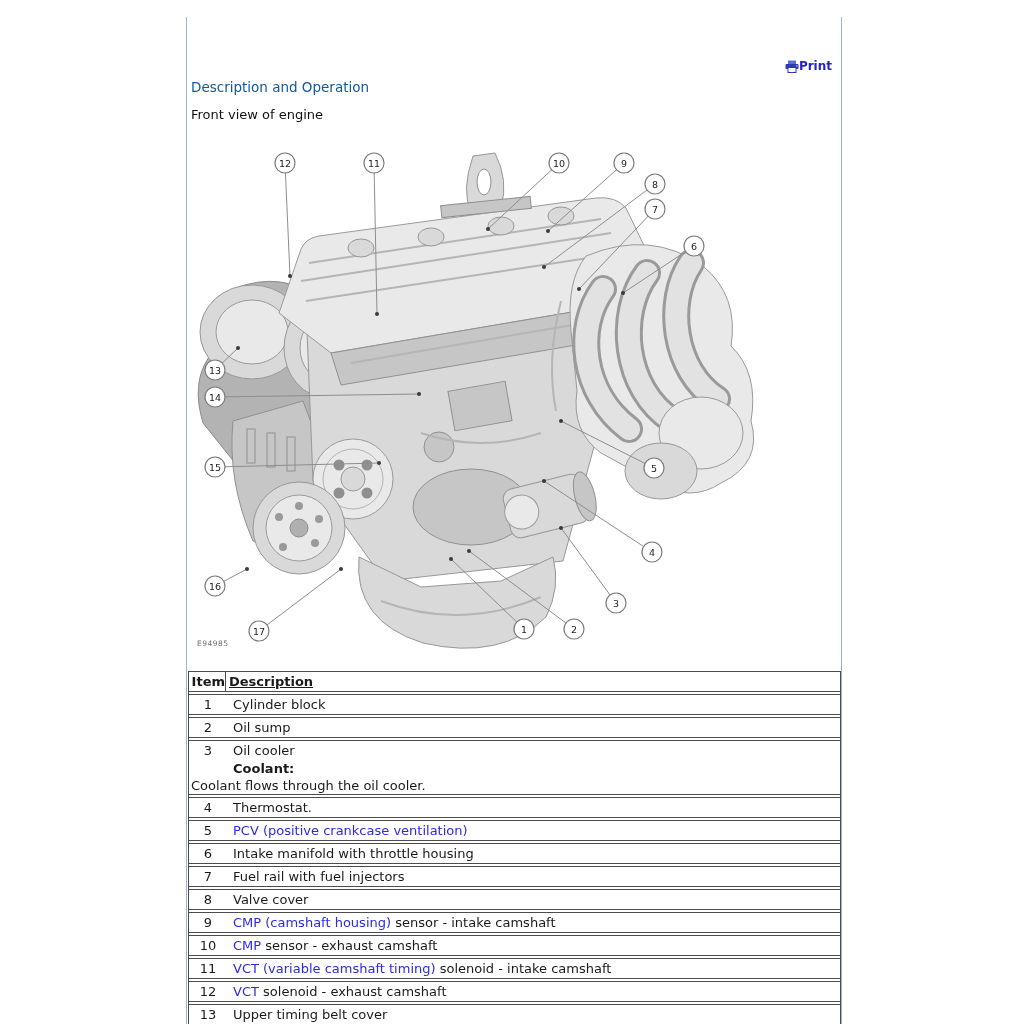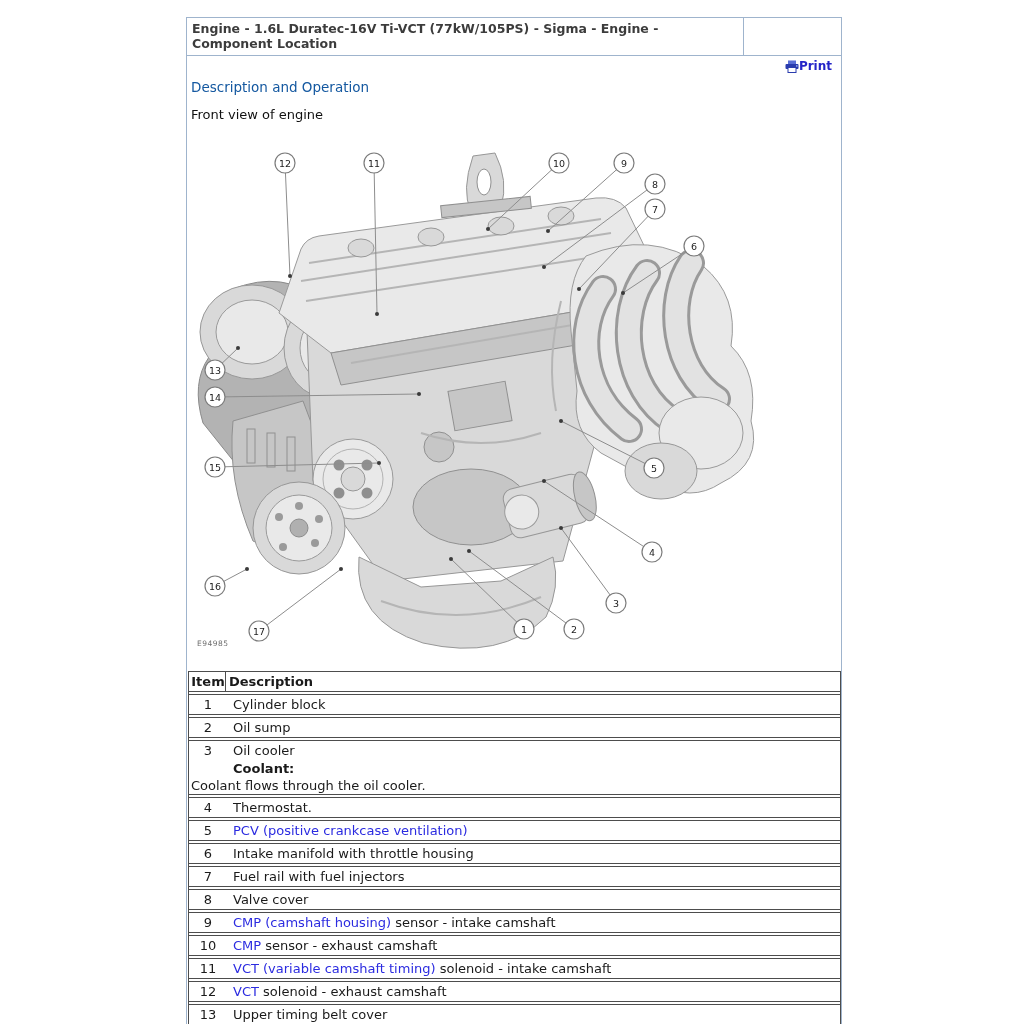--- a/index.html
+++ b/index.html
@@ -70,38 +70,34 @@
     position:absolute; left:1px; top:654px; width:653px;
     border-left:1px solid #4d4d4d; border-right:1px solid #4d4d4d;
     font-size:13px;
   }
   .trow {
     display:flex; border:1px solid #4d4d4d; margin:0 -1px 2px -1px;
     min-height:20px; line-height:19px; background:#fff;
   }
   .trow.hdr { font-weight:bold; }
   .item-cell { width:38px; flex:none; text-align:center; }
-  .trow.hdr .item-cell { text-align:center; padding-left:2px; width:37px; border-right:1px solid #4d4d4d; }
+  .trow.hdr .item-cell { text-align:right; padding-left:2px; width:37px; border-right:1px solid #4d4d4d; }
   .desc-cell { padding-left:6px; flex:1; }
-  .trow.hdr .desc-cell { padding-left:3px; }
+  .trow.hdr .desc-cell { padding-left:3px;text-decoration:underline; }
   .comment-label { font-weight:bold; padding-left:44px; display:block; line-height:17px; }
   .comment-text { display:block; padding-left:2px; line-height:17px; }
   .multi .firstline { display:flex; line-height:18px; padding-top:1px; }
   .lnk { color:#2b2be0; cursor:pointer; }
 </style>
 </head>
 <body>
 
 <div class="page">
   <div class="content-frame">
 
-    <div class="header-box">
-      <div class="header-title-cell">Engine - 1.6L Duratec-16V Ti-VCT (77kW/105PS) - Sigma - Engine - Component Location</div>
-      <div class="header-empty-cell"></div>
-    </div>
 
     <div class="print-row">
       <span>
         <svg width="14" height="13" viewBox="0 0 14 13">
           <rect x="3" y="0.5" width="8" height="4" fill="#5a6fd6"></rect>
           <rect x="0.5" y="4" width="13" height="5" rx="1" fill="#2a3cae"></rect>
           <rect x="3" y="7.5" width="8" height="5" fill="#ffffff" stroke="#2a3cae" stroke-width="1"></rect>
           <rect x="11" y="5.2" width="1.5" height="1.5" fill="#9fb0e8"></rect>
         </svg>
       </span>

